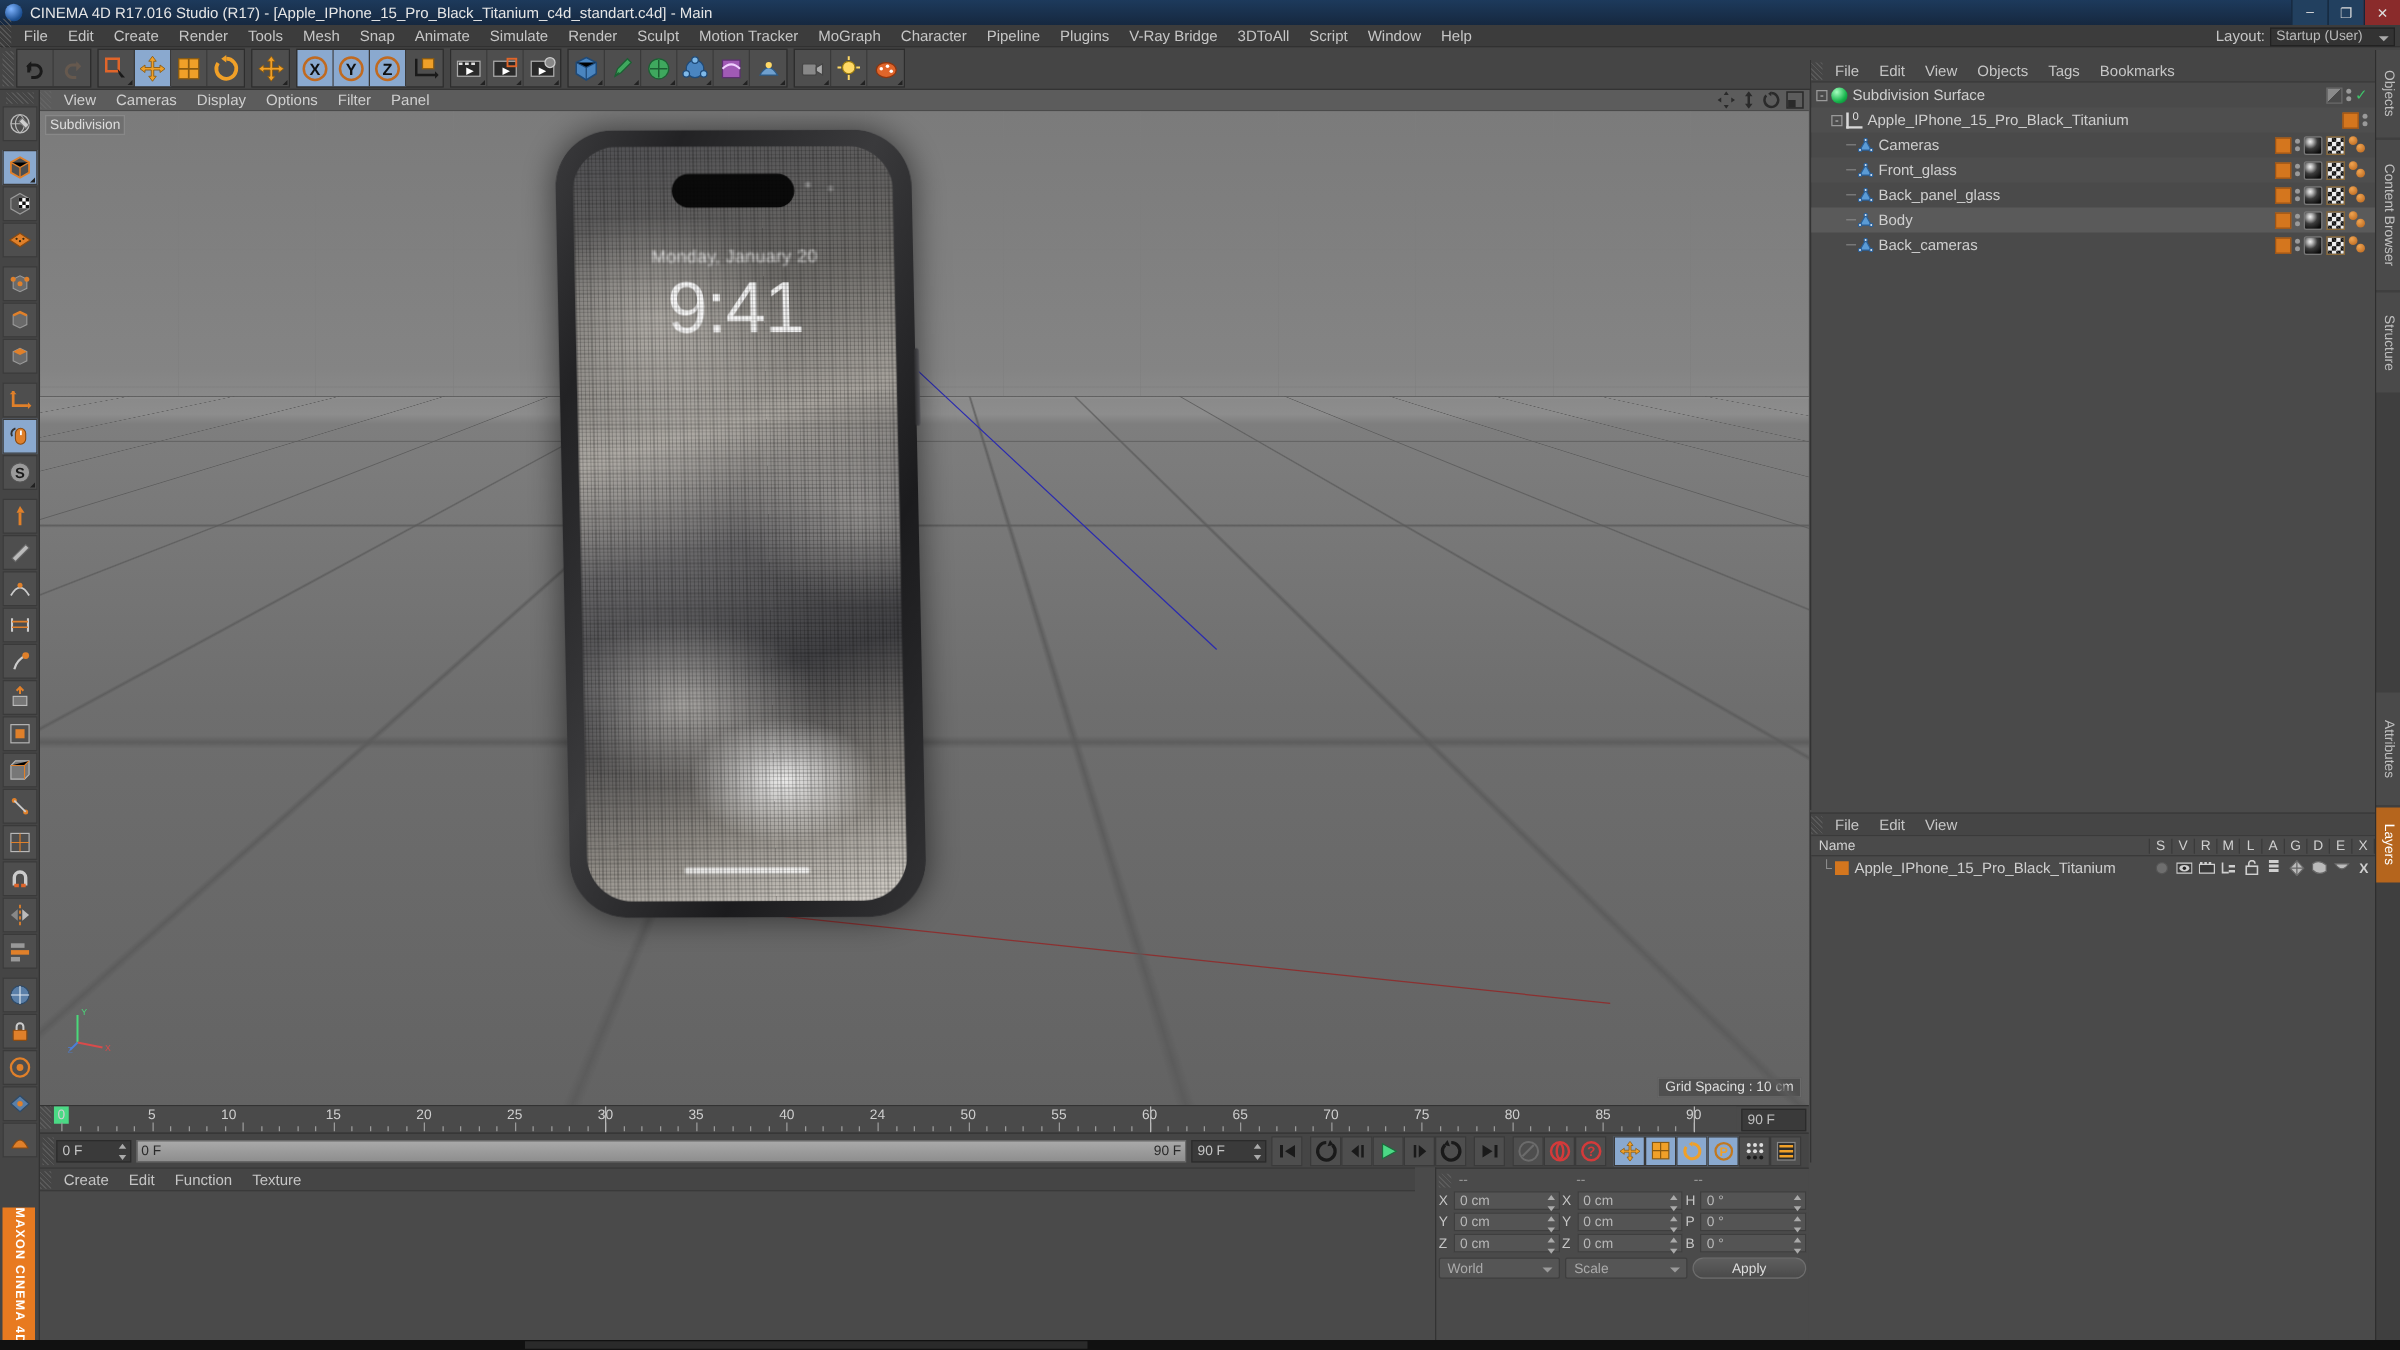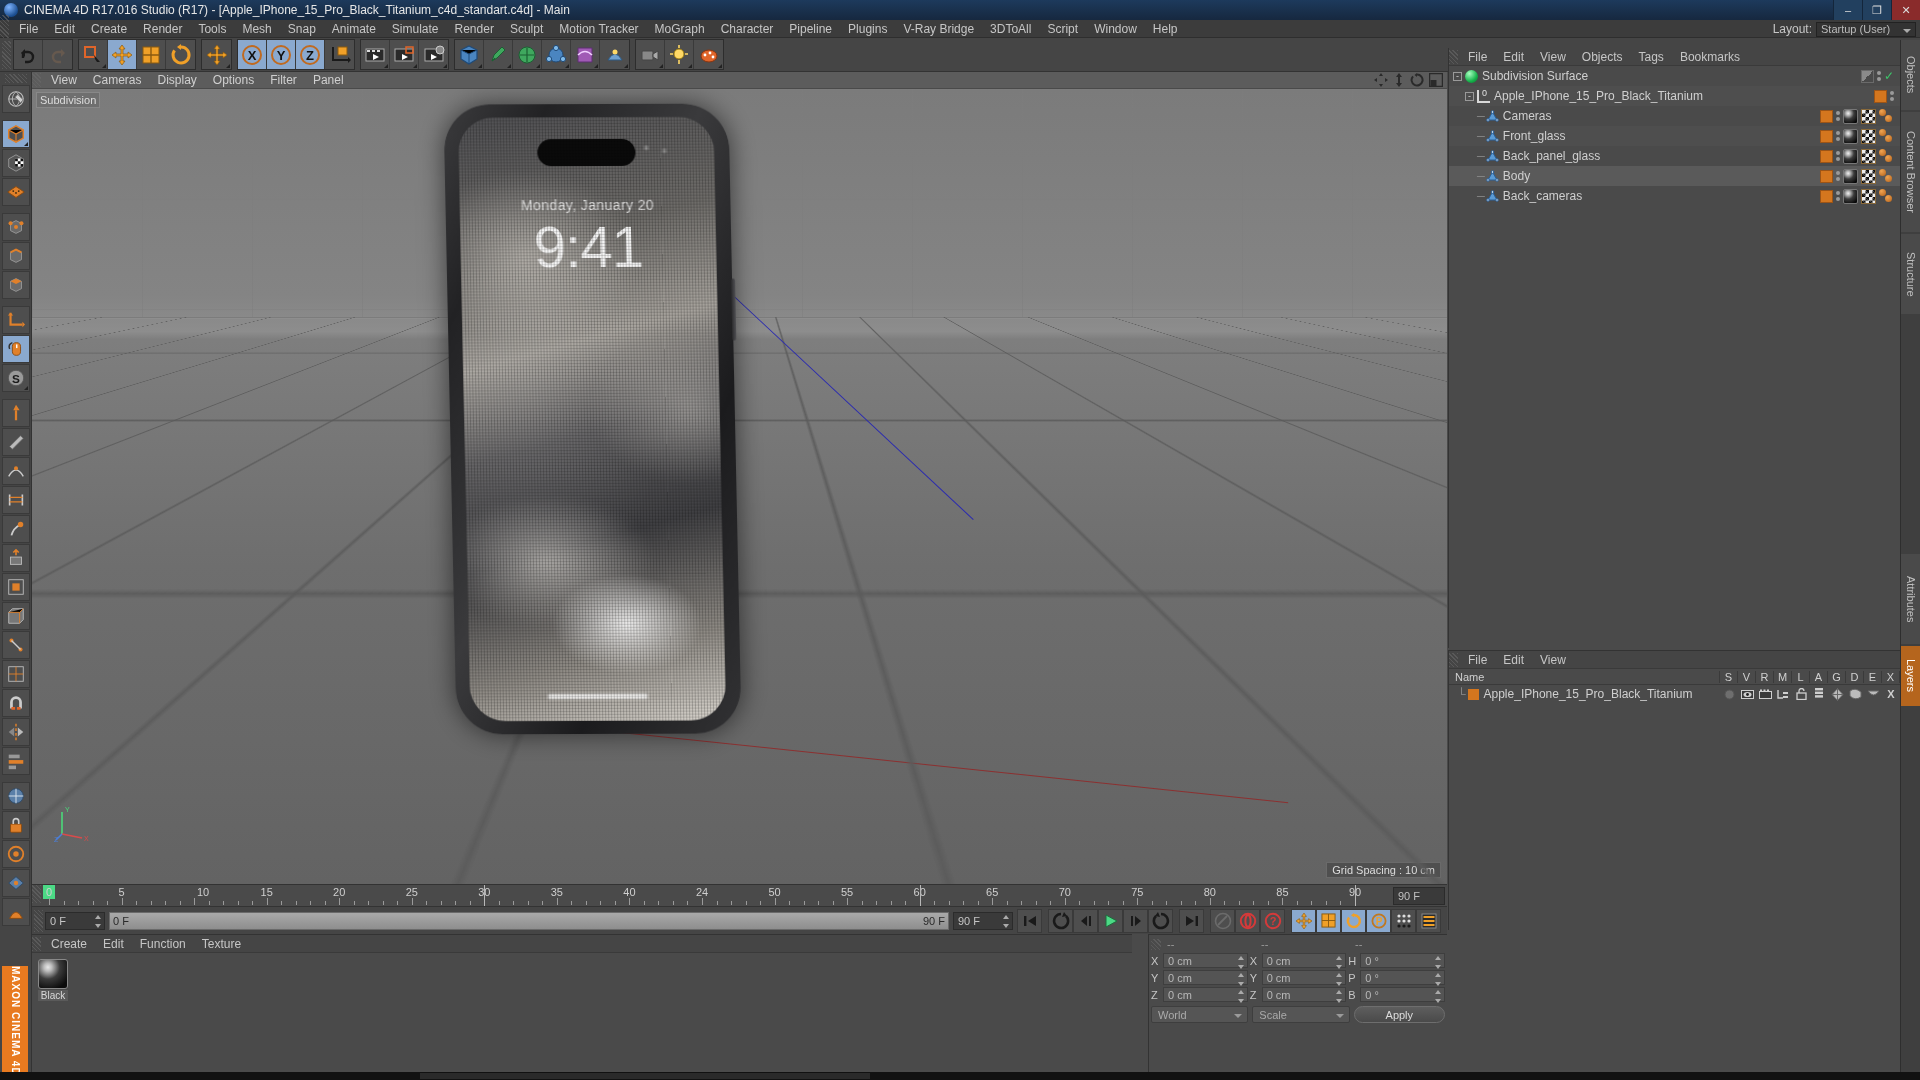--- a/index.html
+++ b/index.html
@@ -1051,21 +1051,21 @@
       <div class="tl-tick" style="left: 1210.42px; height: 4px;"></div>
       <div class="tl-tick" style="left: 1224.93px; height: 4px;"></div>
       <div class="tl-tick" style="left: 1239.44px; height: 7px;"></div>
       <div class="tl-tick" style="left: 1253.96px; height: 4px;"></div>
       <div class="tl-tick" style="left: 1268.47px; height: 4px;"></div>
       <div class="tl-tick" style="left: 1282.98px; height: 4px;"></div>
       <div class="tl-tick" style="left: 1297.49px; height: 4px;"></div>
       <div class="tl-tick" style="left: 1312px; height: 7px;"></div>
       <div class="tl-num" style="left: 6px;">0</div>
       <div class="tl-num" style="left: 78.5556px;">5</div>
-      <div class="tl-num" style="left: 160px;">10</div>
+      <div class="tl-num" style="left: 140px;">10</div>
       <div class="tl-num" style="left: 223.667px;">15</div>
       <div class="tl-num" style="left: 296.222px;">20</div>
       <div class="tl-num" style="left: 368.778px;">25</div>
       <div class="tl-num" style="left: 441.333px;">30</div>
       <div class="tl-num" style="left: 513.889px;">35</div>
       <div class="tl-num" style="left: 586.444px;">40</div>
       <div class="tl-num" style="left: 659px;">24</div>
       <div class="tl-num" style="left: 731.556px;">50</div>
       <div class="tl-num" style="left: 804.111px;">55</div>
       <div class="tl-num" style="left: 876.667px;">60</div>
@@ -1223,26 +1223,20 @@
 </div>
 
 <div class="matmgr">
   <div class="panel-menu">
     <div class="grip" style="height:14px"></div>
     <div class="mi">Create</div>
     <div class="mi">Edit</div>
     <div class="mi">Function</div>
     <div class="mi">Texture</div>
   </div>
-  <div class="matlist">
-    <div class="matchip">
-      <div class="matsphere"></div>
-      <div class="matname">Black</div>
-    </div>
-  </div>
 </div>
 
 <div class="coords">
   <div class="co-head">
     <div class="grip" style="height:11px;width:10px"></div>
     <span>--</span>
     <span>--</span>
     <span>--</span>
   </div>
 

